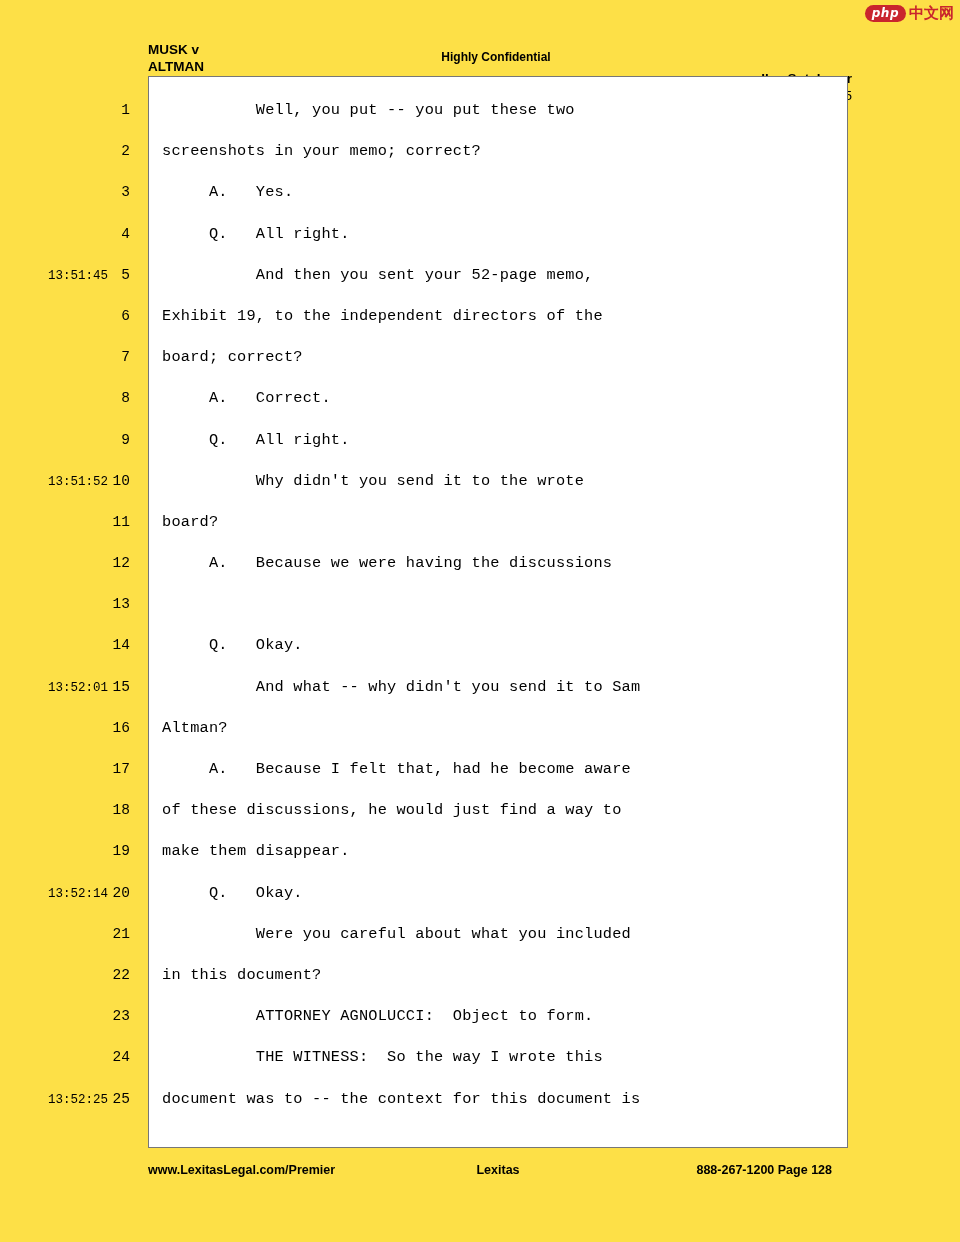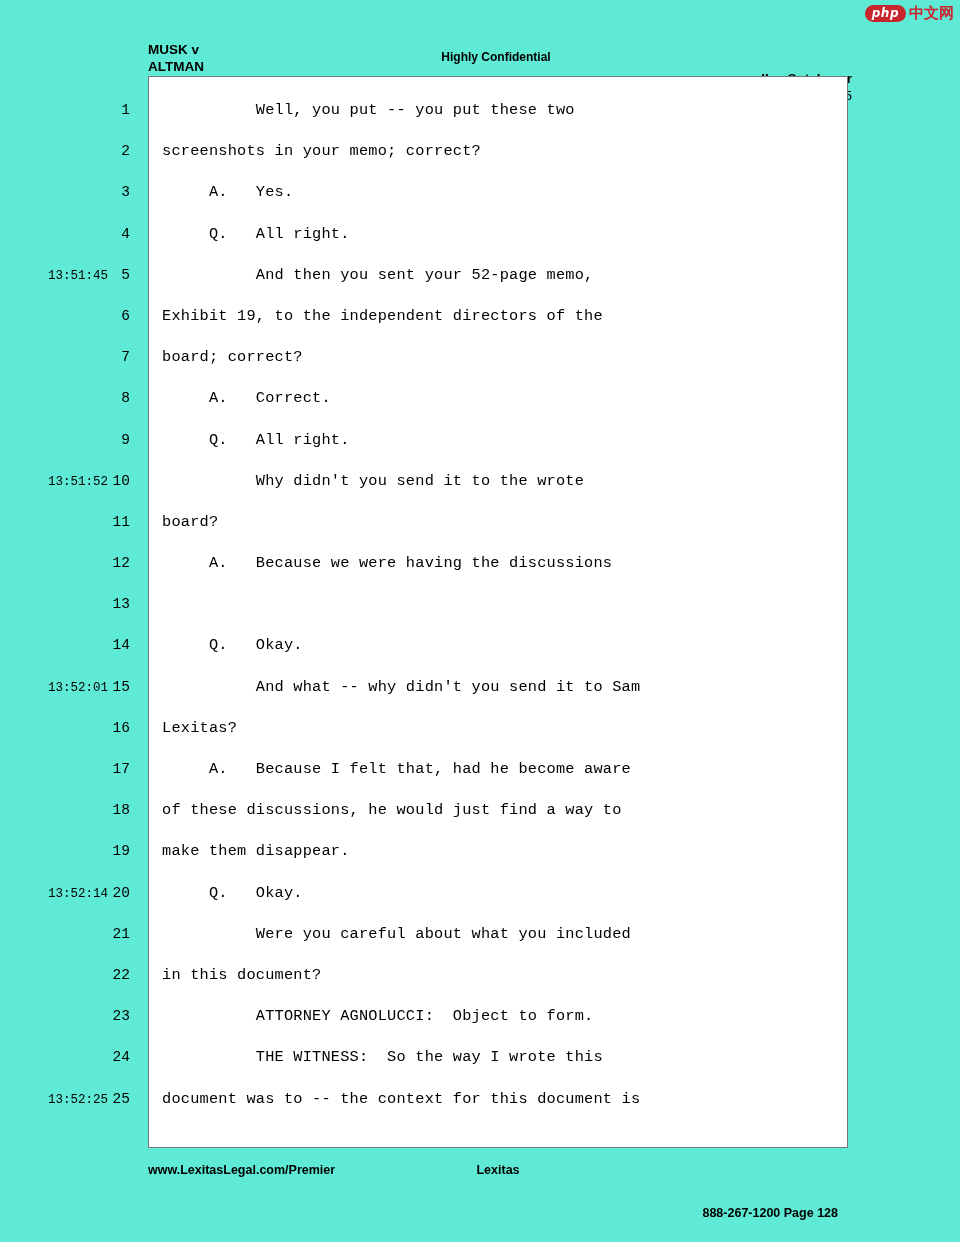--- a/index.html
+++ b/index.html
@@ -7,21 +7,21 @@
     padding: 0;
     background: #ffffff;
     width: 960px;
     height: 1242px;
     font-family: "Liberation Sans", sans-serif;
   }
   .page {
     position: relative;
     width: 960px;
     height: 1242px;
-    background: #5eead4;
+    background: #fde047;
     overflow: hidden;
   }
 
   
   .watermark {
     position: absolute;
     top: 4px;
     right: 6px;
     display: flex;
     align-items: center;
@@ -154,21 +154,21 @@
     position: absolute;
     left: 148px;
     top: 1163px;
     width: 700px;
     font-size: 12.5px;
     font-weight: bold;
     color: #000;
   }
   .doc-footer .f-left { position: absolute; left: 0; top: 0; }
   .doc-footer .f-center { position: absolute; left: 0; right: 0; top: 0; text-align: center; }
-  .doc-footer .f-right { position: absolute; right: 10px; top: 0; margin-top: 43px; }
+  .doc-footer .f-right { position: absolute; right: 16px; top: 0; }
 </style>
 </head>
 <body>
 
 <div class="page">
 
   <div class="watermark">
     <span class="php-badge">php</span>
     <span class="cn-text">中文网</span>
   </div>
@@ -260,21 +260,21 @@
       <span class="txt">     Q.   Okay.</span>
     </div>
     <div class="line">
       <span class="ts">13:52:01</span>
       <span class="lno">15</span>
       <span class="txt">          And what -- why didn't you send it to Sam</span>
     </div>
     <div class="line">
       <span class="ts"></span>
       <span class="lno">16</span>
-      <span class="txt">Lexitas?</span>
+      <span class="txt">Altman?</span>
     </div>
     <div class="line">
       <span class="ts"></span>
       <span class="lno">17</span>
       <span class="txt">     A.   Because I felt that, had he become aware</span>
     </div>
     <div class="line">
       <span class="ts"></span>
       <span class="lno">18</span>
       <span class="txt">of these discussions, he would just find a way to</span>

